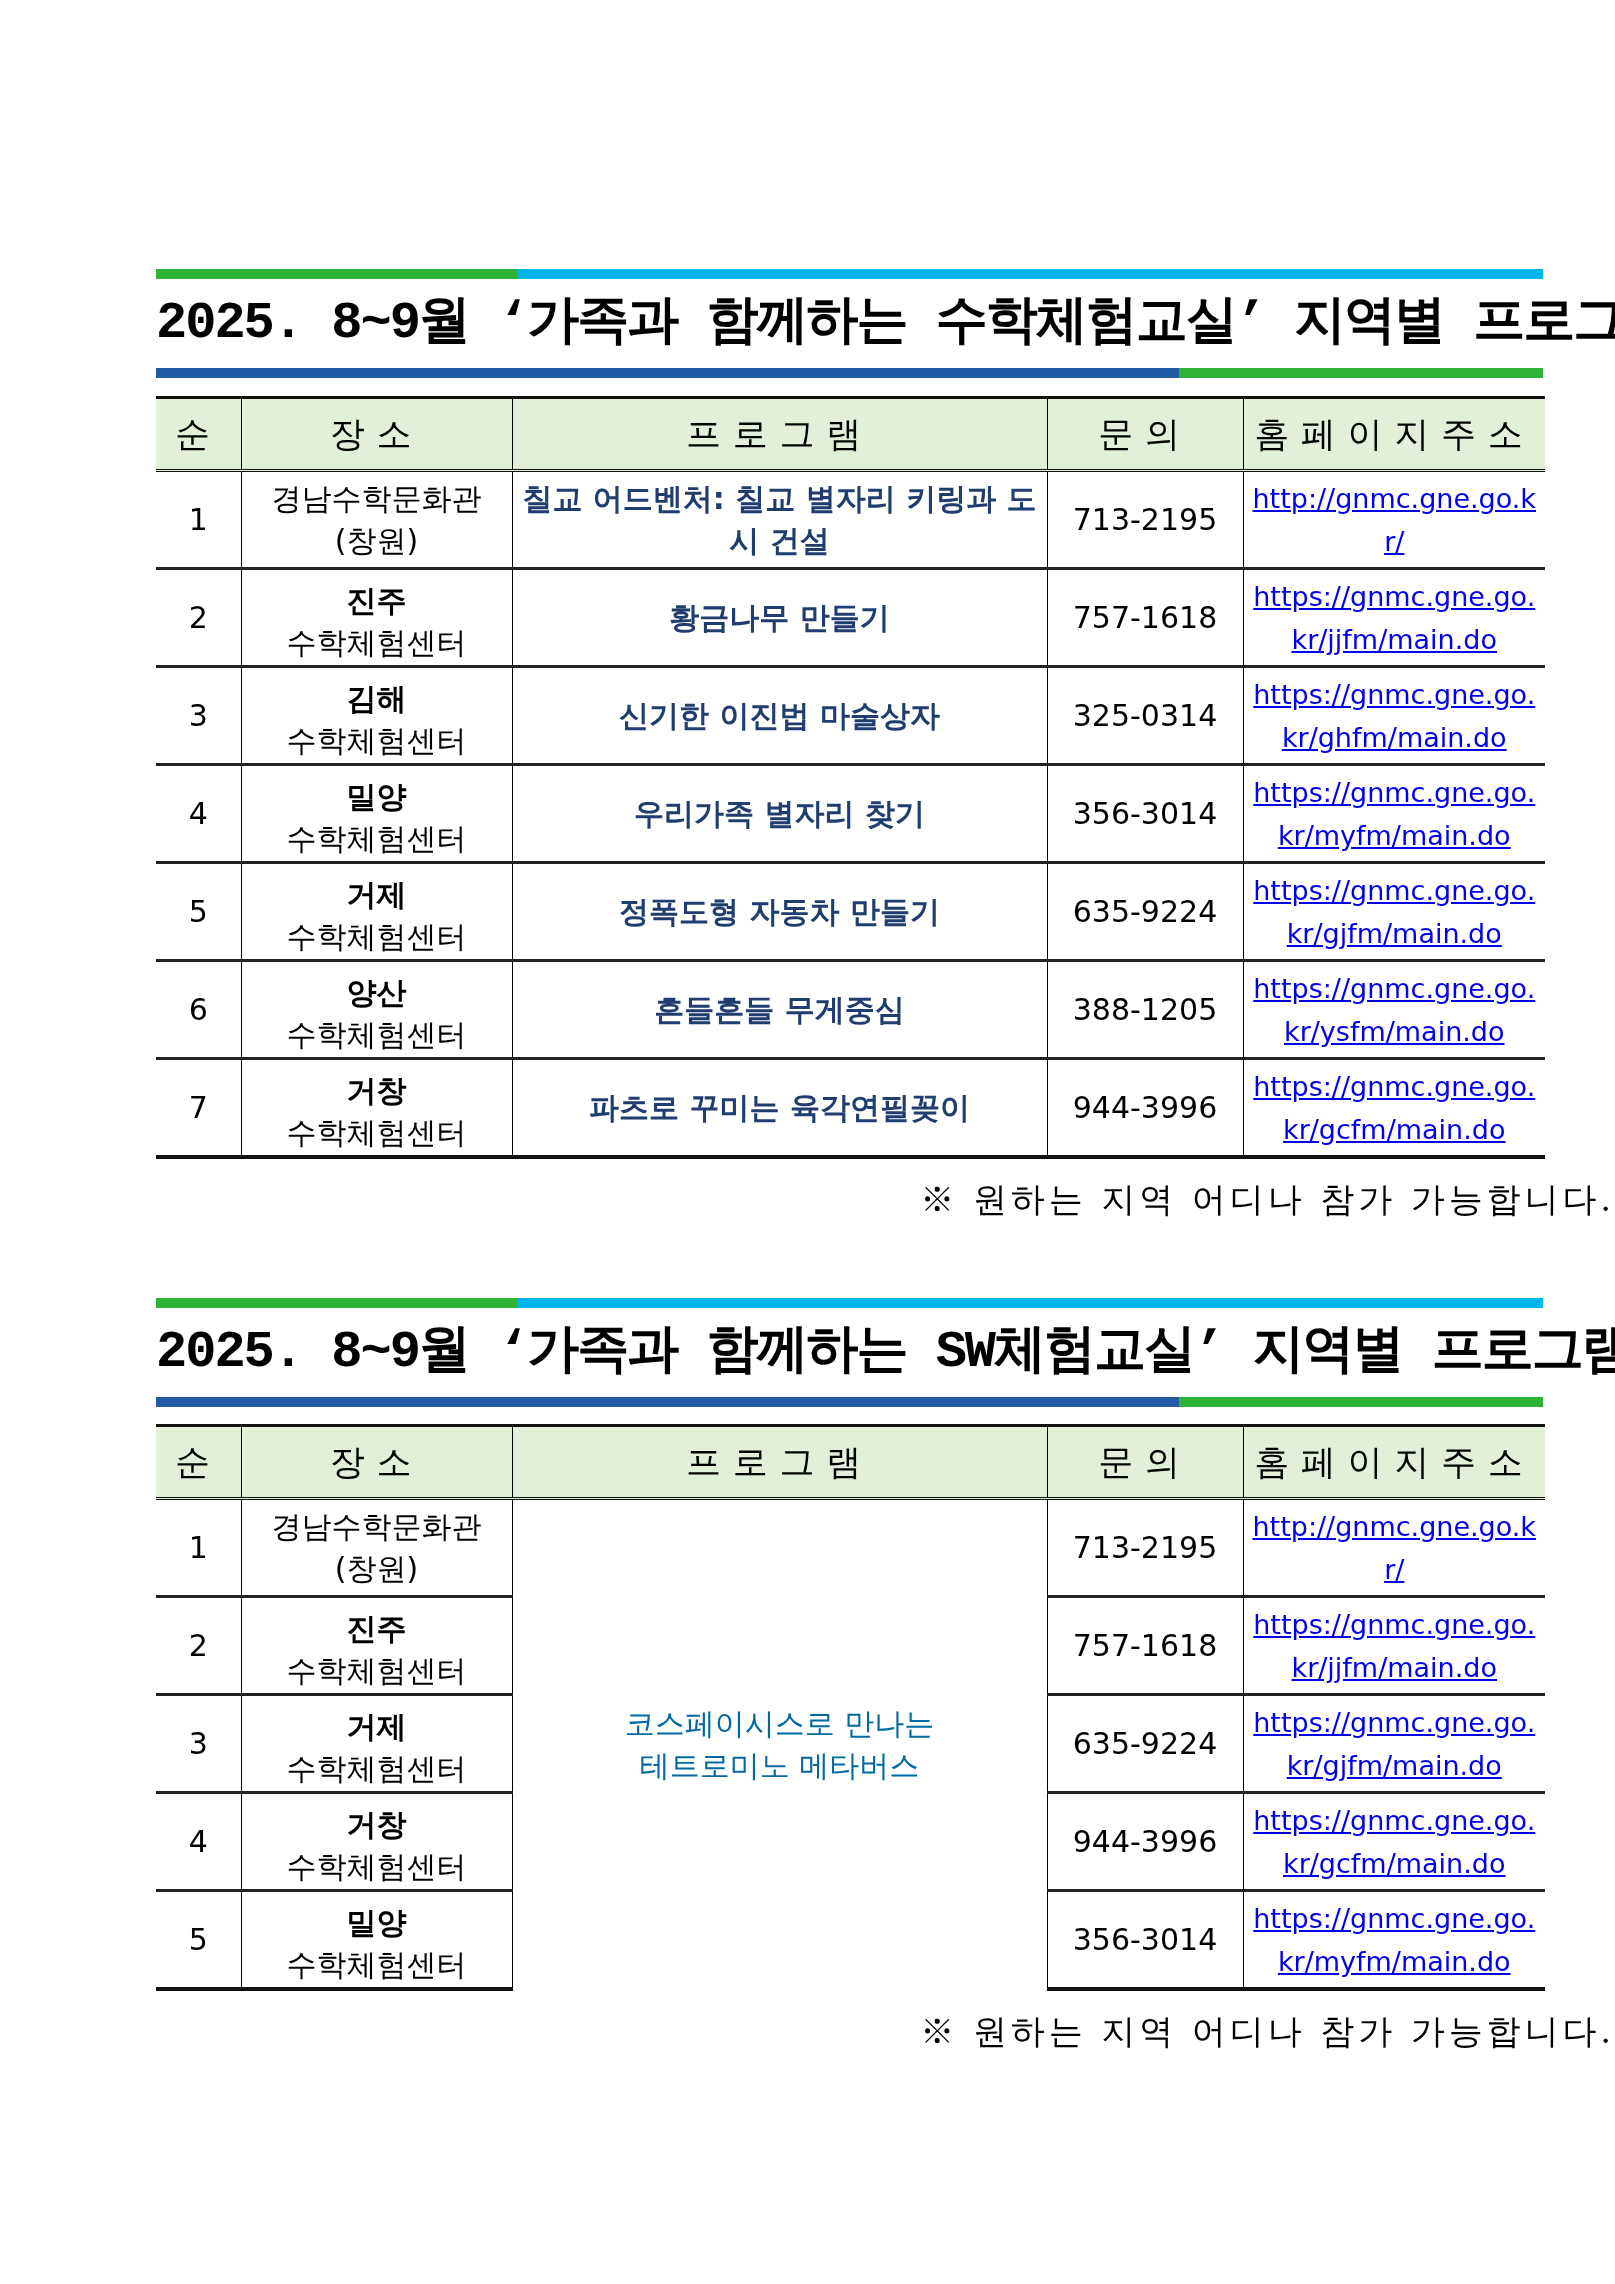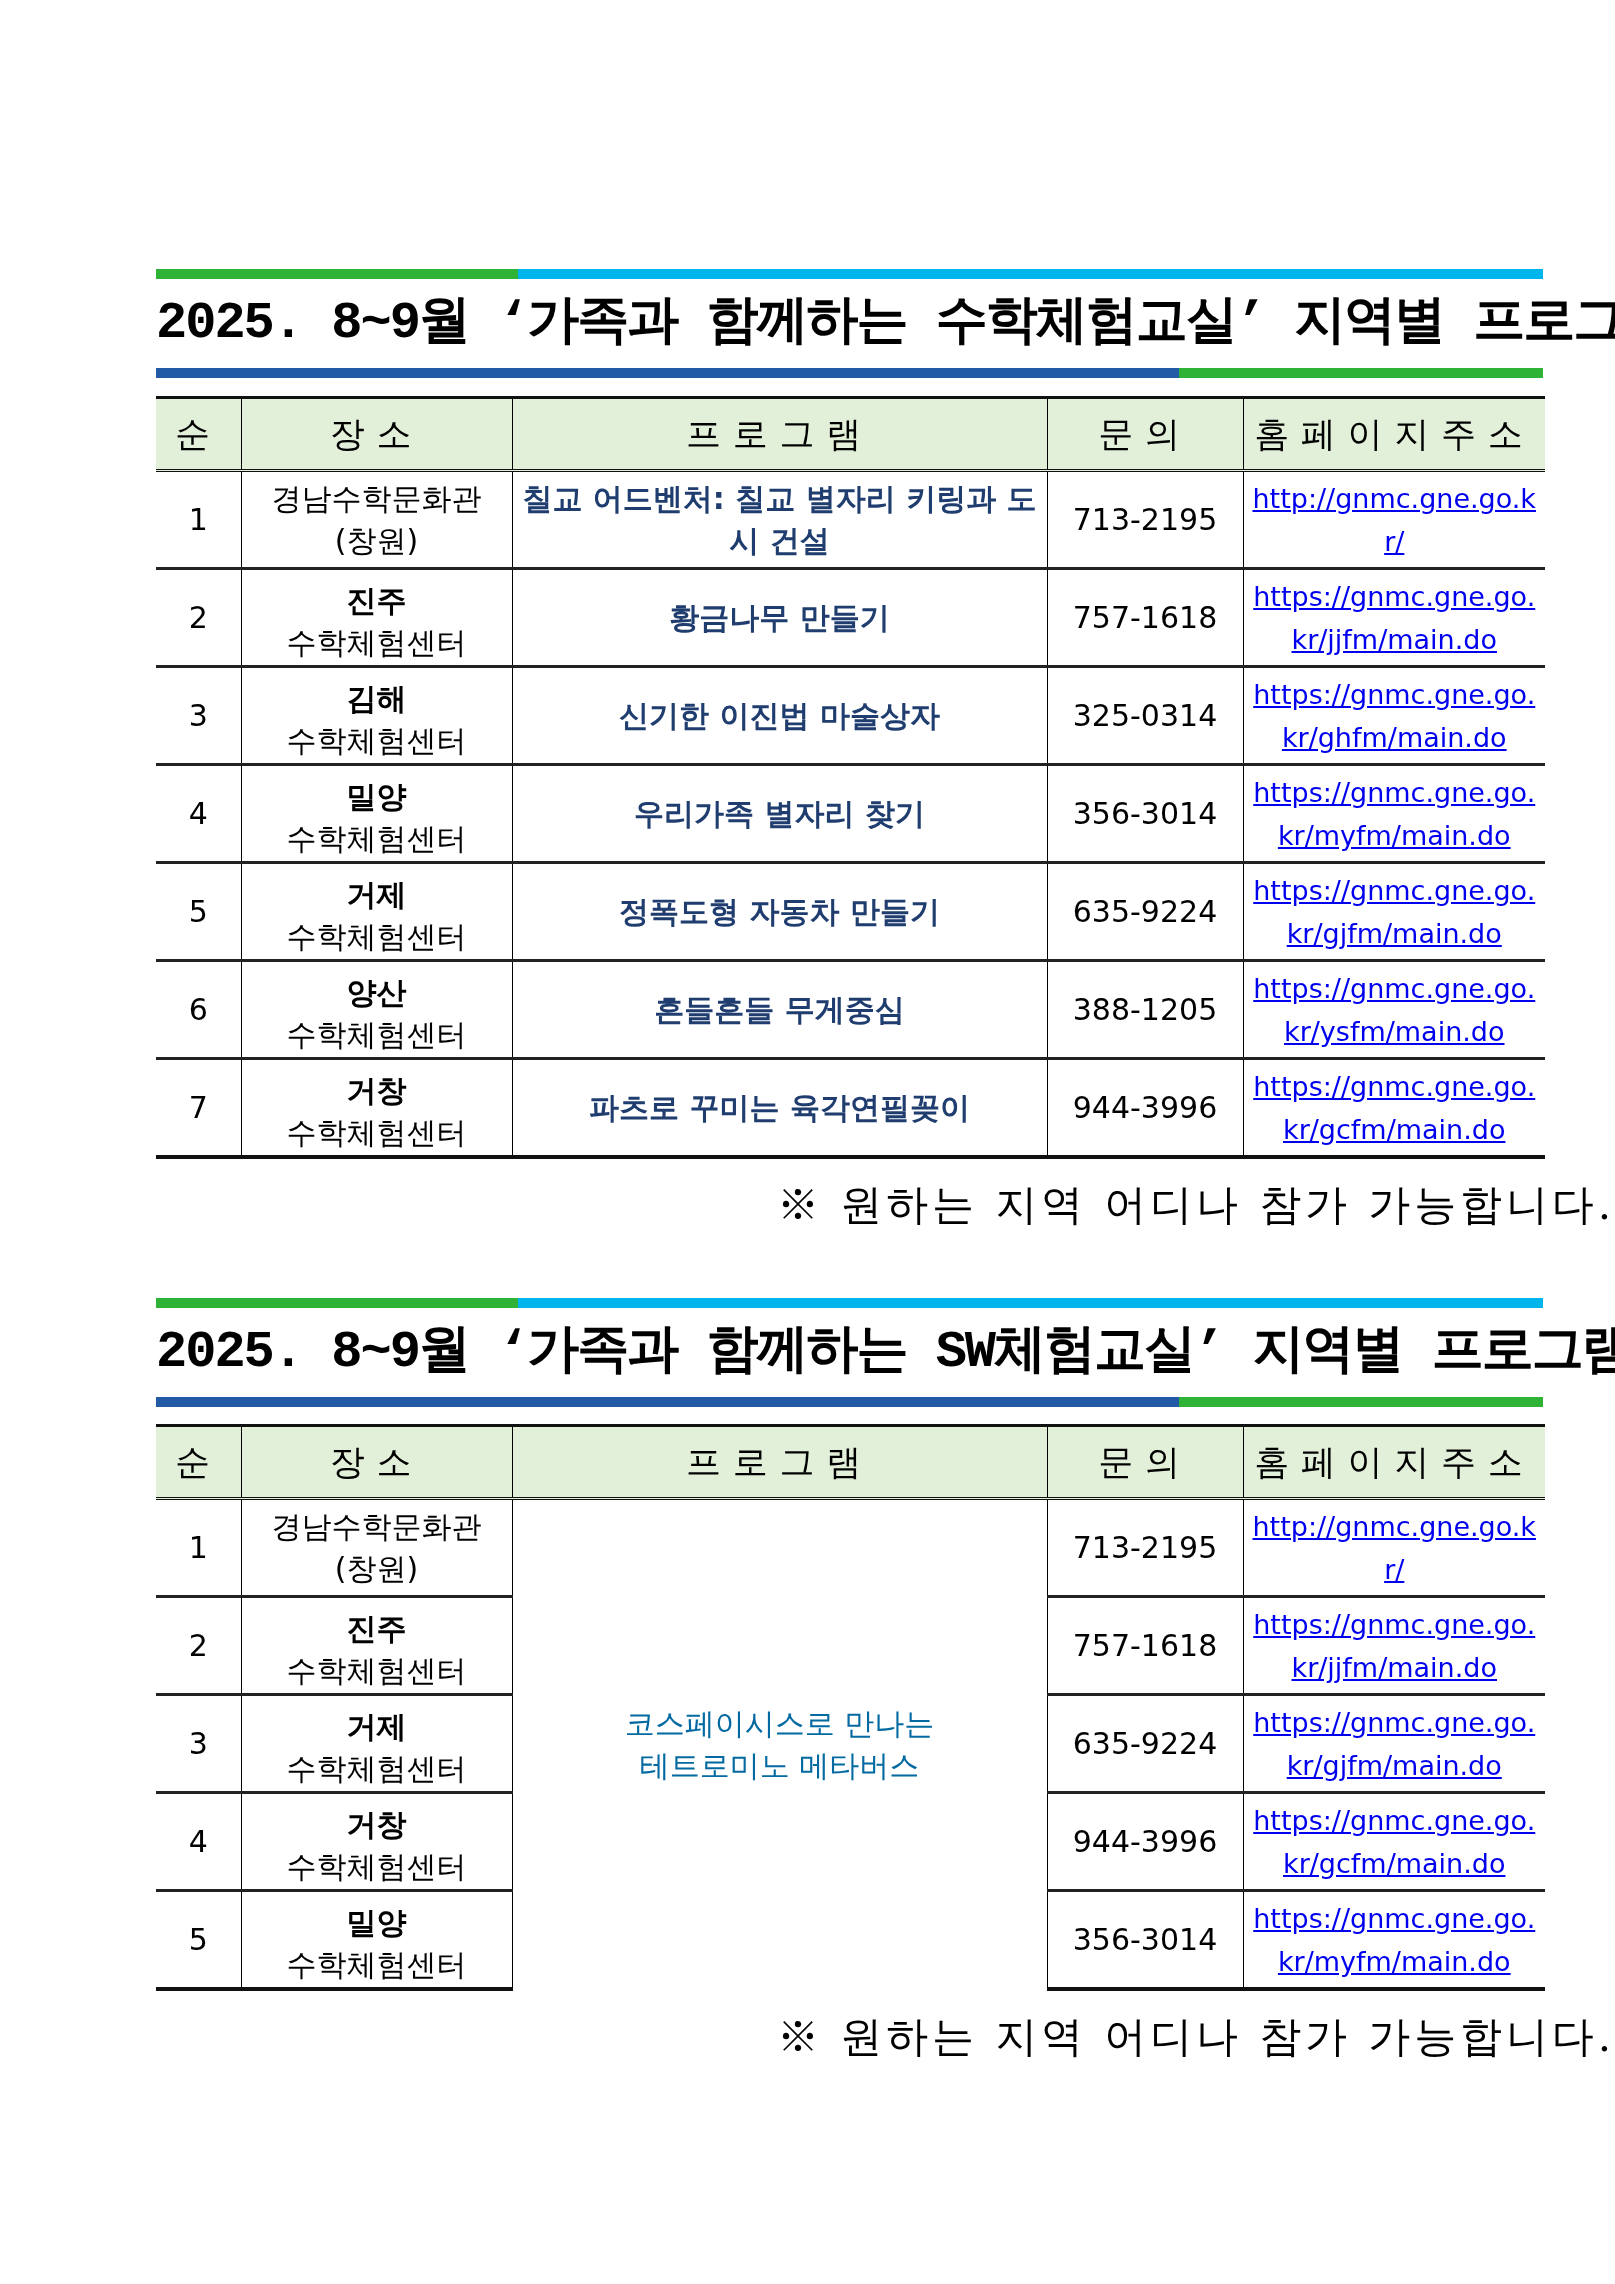--- a/index.html
+++ b/index.html
@@ -23,21 +23,21 @@
   table.prog tbody tr:last-child td { border-bottom:4.6px solid #111; }
   .num { font-size:30px; }
   .place-main { font-weight:bold; display:block;margin-top:9px; }
   .place-sub { display:block;text-align:center; }
   .program { color:#1f3d6e; font-weight:bold; font-size:33px; line-height:46px; }
   .program-black { color:#0369a1; font-weight:normal; font-size:31px; line-height:52px; }
   .phone { font-size:30px; }
   .url { color:#0000ee; text-decoration:underline; font-size:27px; line-height:43px;
          word-break:break-all; display:inline-block; }
   .note { position:absolute; right:98px; font-family:"DejaVu Serif", serif;
-          font-size:42px; letter-spacing:3.9px; white-space:nowrap;text-align:right; }
+          font-size:34px; letter-spacing:3.9px; white-space:nowrap;text-align:right; }
 </style>
 </head>
 <body>
 
 <div class="section" style="top:0;">
   <div class="bar" style="top:269px;">
     <span style="width:362px;background:#2fb336;"></span>
     <span style="flex:1;background:#00b4ec;"></span>
   </div>
   <div class="title" style="top:285px;">2025. 8~9월 ‘가족과 함께하는 수학체험교실’ 지역별 프로그램</div>

